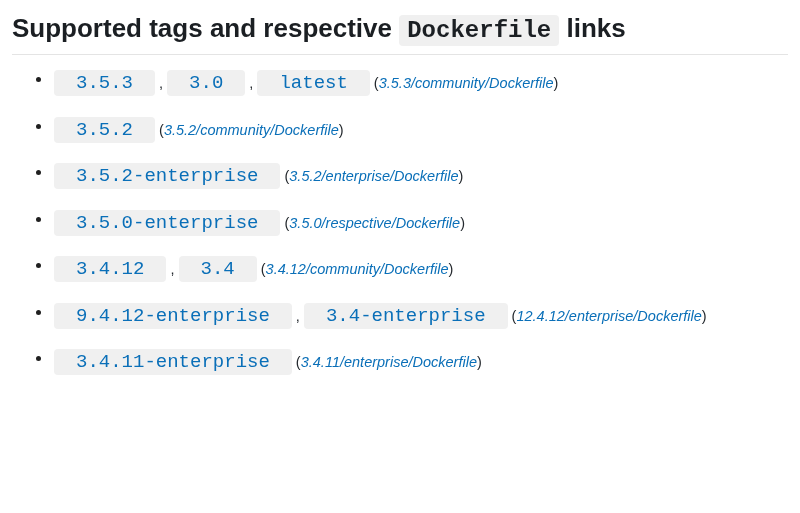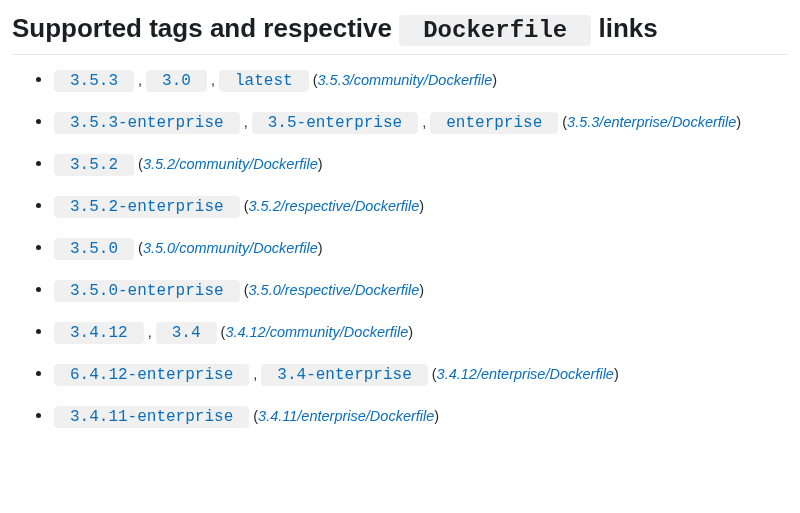--- a/index.html
+++ b/index.html
@@ -15,21 +15,21 @@
     font-size: 26px;
     font-weight: 700;
     margin: 0 0 6px 0;
     padding-bottom: 8px;
     border-bottom: 1px solid #e4e4e4;
     line-height: 1.25;
   }
   h2.heading .code-inline {
     font-family: "SFMono-Regular", Consolas, "Liberation Mono", Menlo, monospace;
     background: #f0f0f0;
-    padding: 2px 24px;
+    padding: 2px 8px;
     border-radius: 4px;
     font-size: 24px;
   }
   ul.taglist {
     list-style: none;
     padding: 0 0 0 42px;
     margin: 14px 0 0 0;
   }
   ul.taglist li {
     position: relative;
@@ -45,44 +45,42 @@
     top: 8px;
     width: 5px;
     height: 5px;
     background: #202020;
     border-radius: 50%;
   }
   .tag {
     font-family: "SFMono-Regular", Consolas, "Liberation Mono", Menlo, monospace;
     background: #f0f0f0;
     color: #0a6fb8;
-    padding: 2px 16px;
+    padding: 2px 22px;
     border-radius: 4px;
-    font-size: 16px;
+    font-size: 19px;
     cursor: pointer;
   }
   .sep {
     color: #24292e;
   }
   .dflink {
     color: #0a6fb8;
     font-style: italic;
     cursor: pointer;
   }
 </style>
 </head>
 <body>
 
 <h2 class="heading">
   <span>Supported tags and respective </span><code class="code-inline">Dockerfile</code><span> links</span>
 </h2>
 
 <ul class="taglist" id="taglist">
     <li><span class="tag">3.5.3</span><span class="sep"> , </span><span class="tag">3.0</span><span class="sep"> , </span><span class="tag">latest</span><span class="sep">  (</span><span class="dflink">3.5.3/community/Dockerfile</span><span class="sep">)</span></li>
-    <li><span class="tag">3.5.3-enterprise</span><span class="sep"> , </span><span class="tag">3.5-enterprise</span><span class="sep"> , </span><span class="tag">enterprise</span><span class="sep">  (</span><span class="dflink">3.5.3/enterprise/Dockerfile</span><span class="sep">)</span></li>
     <li><span class="tag">3.5.2</span><span class="sep">  (</span><span class="dflink">3.5.2/community/Dockerfile</span><span class="sep">)</span></li>
-    <li><span class="tag">3.5.2-enterprise</span><span class="sep">  (</span><span class="dflink">3.5.2/respective/Dockerfile</span><span class="sep">)</span></li>
-    <li><span class="tag">3.5.0</span><span class="sep">  (</span><span class="dflink">3.5.0/community/Dockerfile</span><span class="sep">)</span></li>
+    <li><span class="tag">3.5.2-enterprise</span><span class="sep">  (</span><span class="dflink">3.5.2/enterprise/Dockerfile</span><span class="sep">)</span></li>
     <li><span class="tag">3.5.0-enterprise</span><span class="sep">  (</span><span class="dflink">3.5.0/respective/Dockerfile</span><span class="sep">)</span></li>
     <li><span class="tag">3.4.12</span><span class="sep"> , </span><span class="tag">3.4</span><span class="sep">  (</span><span class="dflink">3.4.12/community/Dockerfile</span><span class="sep">)</span></li>
-    <li><span class="tag">6.4.12-enterprise</span><span class="sep"> , </span><span class="tag">3.4-enterprise</span><span class="sep">  (</span><span class="dflink">3.4.12/enterprise/Dockerfile</span><span class="sep">)</span></li>
+    <li><span class="tag">9.4.12-enterprise</span><span class="sep"> , </span><span class="tag">3.4-enterprise</span><span class="sep">  (</span><span class="dflink">12.4.12/enterprise/Dockerfile</span><span class="sep">)</span></li>
     <li><span class="tag">3.4.11-enterprise</span><span class="sep">  (</span><span class="dflink">3.4.11/enterprise/Dockerfile</span><span class="sep">)</span></li>
   </ul>
 
 </body></html>

